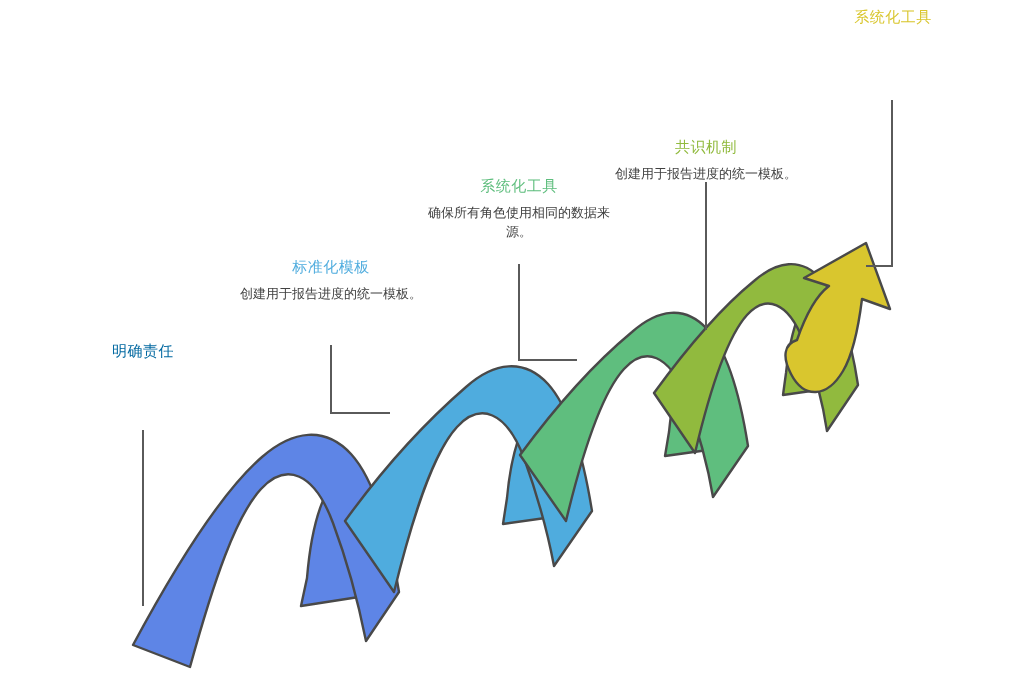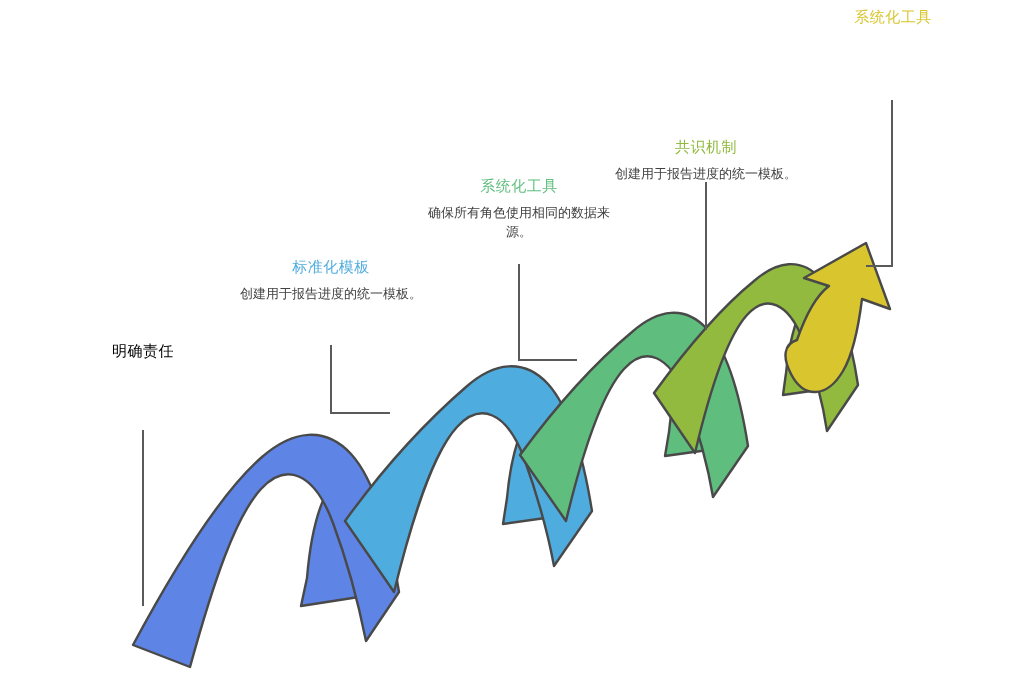--- a/index.html
+++ b/index.html
@@ -120,21 +120,21 @@
     </g>
 
     <path d="M 143,430 L 143,606" fill="none" stroke="#5a5a5a" stroke-width="2"></path>
     <path d="M 331,345 L 331,413 L 390,413" fill="none" stroke="#5a5a5a" stroke-width="2"></path>
     <path d="M 519,264 L 519,360 L 577,360" fill="none" stroke="#5a5a5a" stroke-width="2"></path>
     <path d="M 706,182 L 706,330" fill="none" stroke="#5a5a5a" stroke-width="2"></path>
     <path d="M 892,100 L 892,266 L 866,266" fill="none" stroke="#5a5a5a" stroke-width="2"></path>
   </svg>
 
   <div class="stage" style="left:28px; top:342px;">
-    <div class="stage-title" style="color:#000000;">明确责任</div>
+    <div class="stage-title" style="color:#0369a1;">明确责任</div>
   </div>
 
   <div class="stage" style="left:216px; top:258px;">
     <div class="stage-title" style="color:#4FACDE;">标准化模板</div>
     <div class="stage-desc">创建用于报告进度的统一模板。</div>
   </div>
 
   <div class="stage" style="left:404px; top:177px;">
     <div class="stage-title" style="color:#5FBE7E;">系统化工具</div>
     <div class="stage-desc">确保所有角色使用相同的数据来源。</div>

